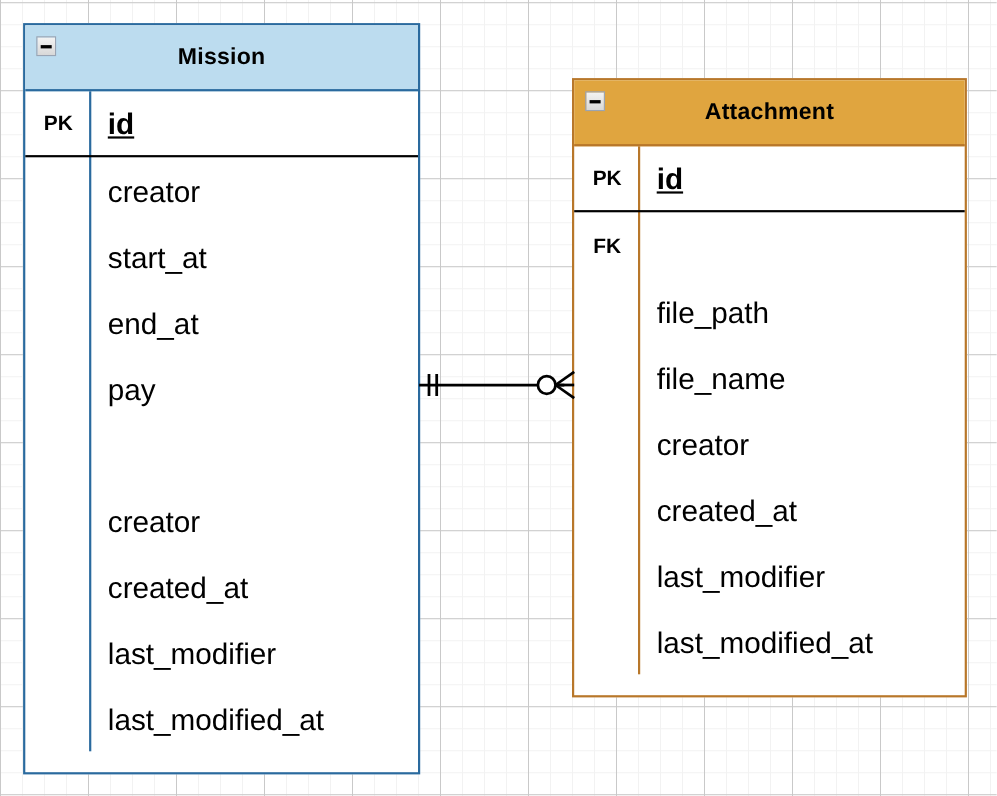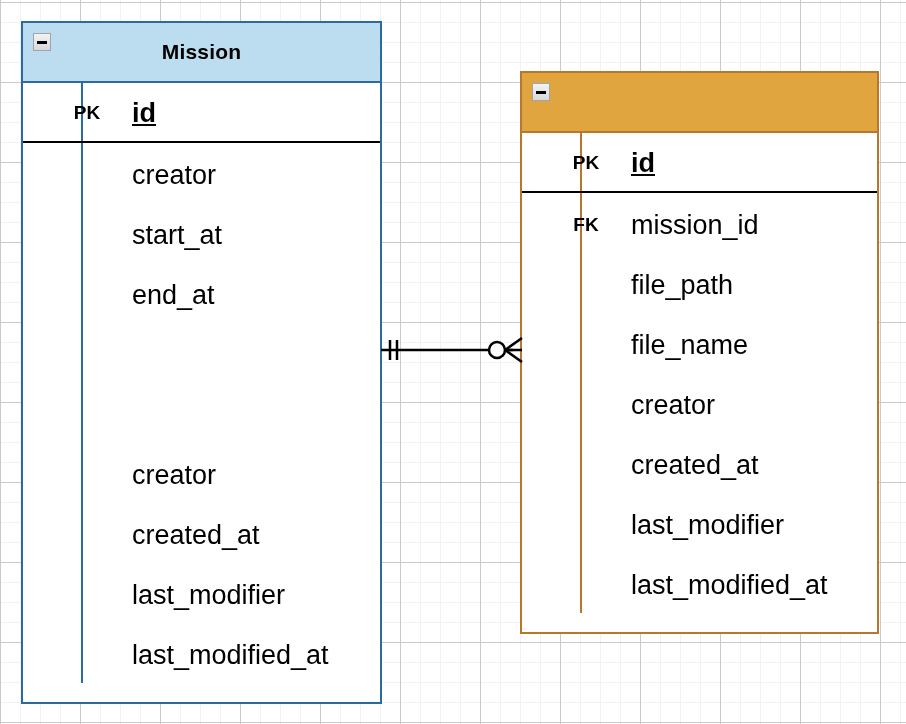--- a/index.html
+++ b/index.html
@@ -95,21 +95,20 @@
     display: flex;
     align-items: center;
   }
   .attr-key {
     width: 60px;
     flex: 0 0 60px;
     text-align: center;
     font-size: 19px;
     font-weight: bold;
     color: #000000;
-    margin-left: 34px;
   }
   .attr-name {
     flex: 1 1 auto;
     padding-left: 15px;
     font-size: 27px;
     color: #000000;
   }
   .attr-name.is-pk {
     font-weight: bold;
     text-decoration: underline;
@@ -190,20 +189,24 @@
         <span class="attr-name">creator</span>
       </div>
       <div class="attr-row" style="top:182px">
         <span class="attr-key"></span>
         <span class="attr-name">end_at</span>
       </div>
       <div class="attr-row" style="top:122px">
         <span class="attr-key"></span>
         <span class="attr-name">start_at</span>
       </div>
+      <div class="attr-row" style="top:242px">
+        <span class="attr-key"></span>
+        <span class="attr-name">pay</span>
+      </div>
       <div class="attr-row" style="top:362px">
         <span class="attr-key"></span>
         <span class="attr-name">creator</span>
       </div>
       <div class="attr-row" style="top:422px">
         <span class="attr-key"></span>
         <span class="attr-name">created_at</span>
       </div>
       <div class="attr-row" style="top:482px">
         <span class="attr-key"></span>
@@ -215,33 +218,33 @@
       </div>
     </div>
   </div>
 
   <div class="entity" id="entity-attachment">
 
     <div class="entity-header">
       <div class="collapse-btn">
         <span class="bar"></span>
       </div>
+      <span>Attachment</span>
     </div>
 
     <div class="entity-body">
       <div class="col-divider"></div>
       <div class="pk-rule" style="top:58px"></div>
 
       <div class="attr-row" style="top:0px">
         <span class="attr-key">PK</span>
         <span class="attr-name is-pk">id</span>
       </div>
       <div class="attr-row" style="top:62px">
         <span class="attr-key">FK</span>
-        <span class="attr-name">mission_id</span>
       </div>
       <div class="attr-row" style="top:122px">
         <span class="attr-key"></span>
         <span class="attr-name">file_path</span>
       </div>
       <div class="attr-row" style="top:182px">
         <span class="attr-key"></span>
         <span class="attr-name">file_name</span>
       </div>
       <div class="attr-row" style="top:242px">

